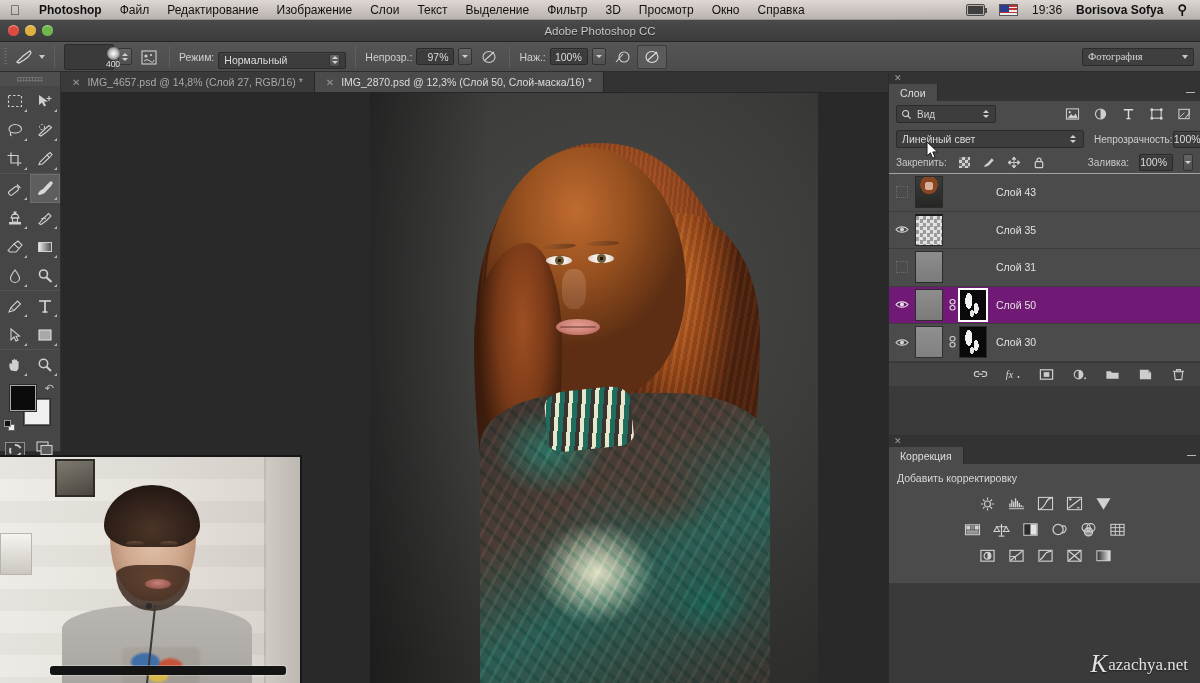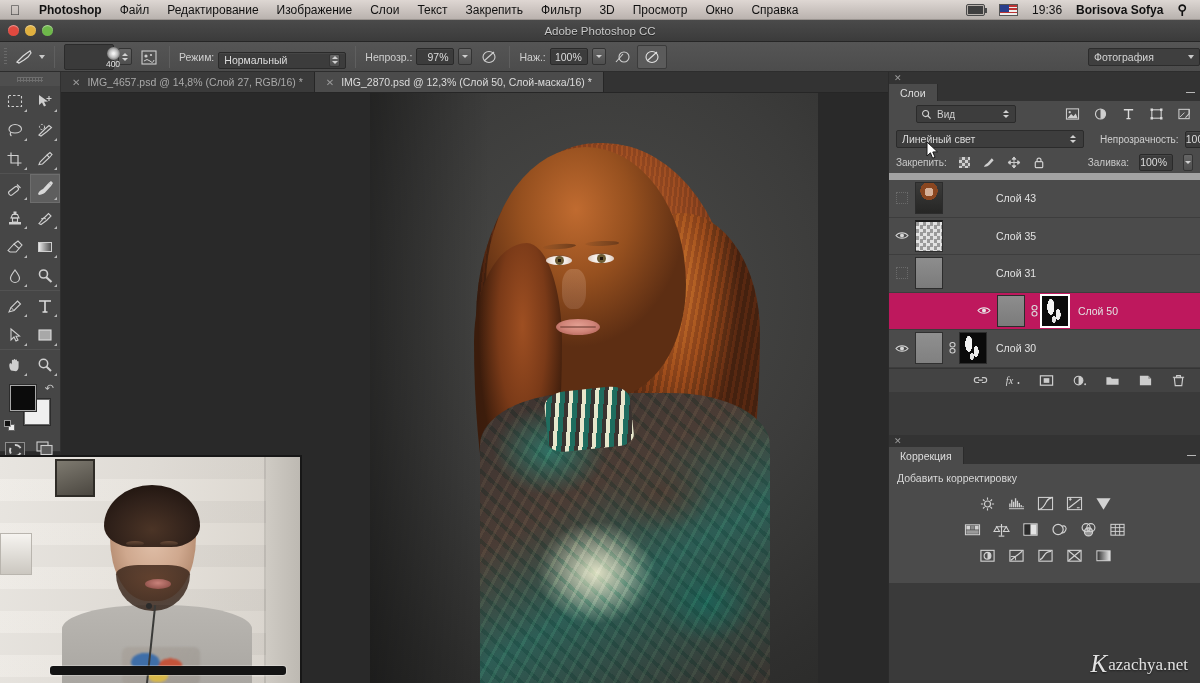--- a/index.html
+++ b/index.html
@@ -87,21 +87,21 @@
     display:flex;flex-direction:column;align-items:center;justify-content:flex-start;position:relative;padding-left:48px;
   }
   .brushpreview .dot{
     width:13px;height:13px;border-radius:50%;margin-top:2px;
     background:radial-gradient(circle,#f2f2f2 10%,#bdbdbd 45%,#6e6e6e 75%,#4a4a4a 100%);
   }
   .brushpreview .sz{font-size:8.5px;color:#e2e2e2;line-height:9px;}
   .tri-dn{width:0;height:0;border-left:3.5px solid transparent;border-right:3.5px solid transparent;border-top:4px solid #c9c9c9;}
   .ob-icn{width:22px;height:22px;display:flex;align-items:center;justify-content:center;color:#cdcdcd;}
   .ob-icn svg{display:block;}
-  .ob-right{margin-left:auto;display:flex;align-items:center;gap:4px;}
+  .ob-right{margin-left:auto;display:flex;align-items:center;padding-right:6px;gap:4px;font-family:Liberation Serif, serif;}
   .ws-chip{
     background:#3f3f3f;border:1px solid #2c2c2c;border-radius:2px;height:18px;min-width:112px;
     display:flex;align-items:center;justify-content:space-between;padding:0 5px;color:#d4d4d4;font-size:10.5px;
   }
 
   
   #toolbox{
     position:absolute;left:0;top:72px;width:61px;height:380px;
     background:#464646;border-right:1px solid #303030;border-bottom:1px solid #303030;
   }
@@ -250,44 +250,44 @@
     position:absolute;left:888px;top:72px;width:312px;height:611px;background:#3a3a3a;
     border-left:1px solid #2b2b2b;
   }
   .panel-closebar{height:12px;background:#333;display:flex;align-items:center;padding-left:5px;color:#9c9c9c;font-size:9px;}
   .panel-tabs{height:17px;background:#333;display:flex;align-items:stretch;position:relative;}
   .ptab{background:#4b4b4b;color:#dedede;font-size:10.5px;padding:0 11px;display:flex;align-items:center;border-right:1px solid #2b2b2b;}
   .ptab-menu{position:absolute;right:4px;top:3px;width:12px;height:11px;display:flex;align-items:center;justify-content:center;}
   .ptab-menu i{display:block;width:9px;height:0;border-top:1px solid #b8b8b8;box-shadow:0 3px 0 -0.5px #b8b8b8,0 6px 0 -0.5px #b8b8b8;}
 
   .lp-body{background:#4b4b4b;}
-  .lp-filter{height:26px;display:flex;align-items:center;gap:7px;padding:0 7px;margin-left:20px;}
+  .lp-filter{height:26px;display:flex;align-items:center;gap:7px;padding:0 7px;}
   .filter-sel{
     flex:0 0 100px;height:18px;background:#3d3d3d;border:1px solid #2b2b2b;border-radius:2px;
     display:flex;align-items:center;gap:5px;padding:0 4px;color:#cfcfcf;font-size:10px;
   }
   .filter-icons{display:flex;align-items:center;gap:11px;margin-left:auto;color:#cfcfcf;}
   .fi{width:17px;height:17px;display:flex;align-items:center;justify-content:center;}
 
-  .lp-blend{height:24px;display:flex;align-items:center;gap:6px;padding:0 7px;position:relative;}
+  .lp-blend{height:24px;display:flex;align-items:center;padding:0 7px;position:relative;}
   .blend-sel{
     flex:0 0 188px;height:18px;background:#3d3d3d;border:1px solid #2b2b2b;border-radius:2px;
     display:flex;align-items:center;justify-content:space-between;padding:0 5px;color:#dadada;font-size:10.5px;
   }
   .lp-lock{height:22px;display:flex;align-items:center;gap:10px;padding:0 7px;color:#c9c9c9;font-size:10px;}
   .lock-ico{width:15px;height:15px;display:flex;align-items:center;justify-content:center;}
   .checkers{width:11px;height:11px;background:
     conic-gradient(#cfcfcf 0 25%,#6b6b6b 0 50%,#cfcfcf 0 75%,#6b6b6b 0);
     background-size:6px 6px;}
 
-  .layers-list{background:#4b4b4b;border-top:7px solid #a3a3a3;}
+  .layers-list{background:#4b4b4b;border-top:1px solid #a3a3a3;}
   .layer-row{
     height:37.5px;display:flex;align-items:center;gap:0;border-bottom:1px solid #3d3d3d;position:relative;
   }
-  .layer-row.selected{background:#be185d;justify-content:center;}
+  .layer-row.selected{background:#701a75;}
   .lr-eye{width:26px;display:flex;align-items:center;justify-content:center;color:#d6d6d6;}
   .lr-eye.off{color:transparent;}
   .lr-eye.off .eyebox{border:1px dotted #6a6a6a;width:12px;height:12px;display:block;}
   .lr-thumb{
     width:28px;height:32px;border:1px solid #2c2c2c;background:#6f6f6f;margin-right:3px;flex:0 0 auto;
   }
   .lr-thumb.person{
     background:
       radial-gradient(40% 34% at 50% 30%, #d6b098 0 42%, rgba(0,0,0,0) 43%),
       radial-gradient(60% 55% at 50% 26%, #8a4620 0 55%, rgba(0,0,0,0) 56%),
@@ -400,21 +400,21 @@
 <div id="app">
 
   <div id="menubar">
     <div class="apple"></div>
     <div class="mi bold">Photoshop</div>
     <div class="mi">Файл</div>
     <div class="mi">Редактирование</div>
     <div class="mi">Изображение</div>
     <div class="mi">Слои</div>
     <div class="mi">Текст</div>
-    <div class="mi">Закрепить</div>
+    <div class="mi">Выделение</div>
     <div class="mi">Фильтр</div>
     <div class="mi">3D</div>
     <div class="mi">Просмотр</div>
     <div class="mi">Окно</div>
     <div class="mi">Справка</div>
     <div class="spacer"></div>
     <div class="right">
       <div class="ri"><span class="mb-ico batt"></span></div>
       <div class="ri"><span class="mb-flag"></span></div>
       <div class="ri">19:36</div>

